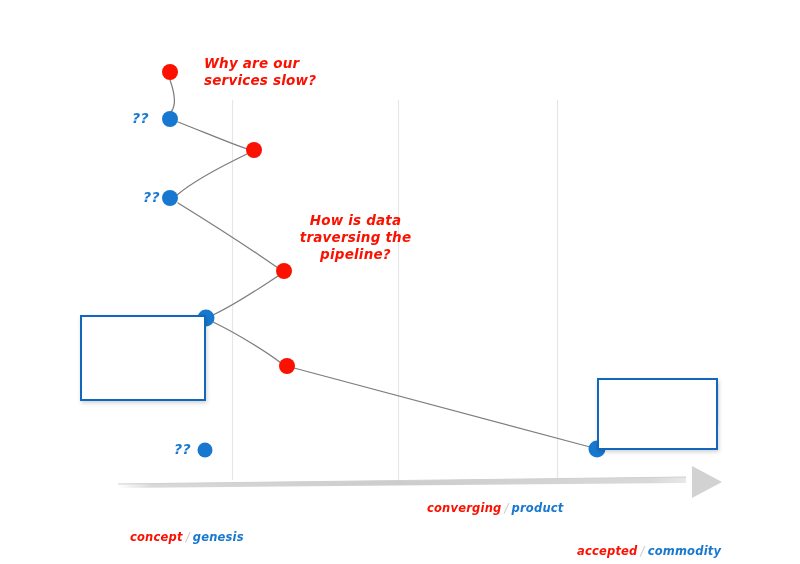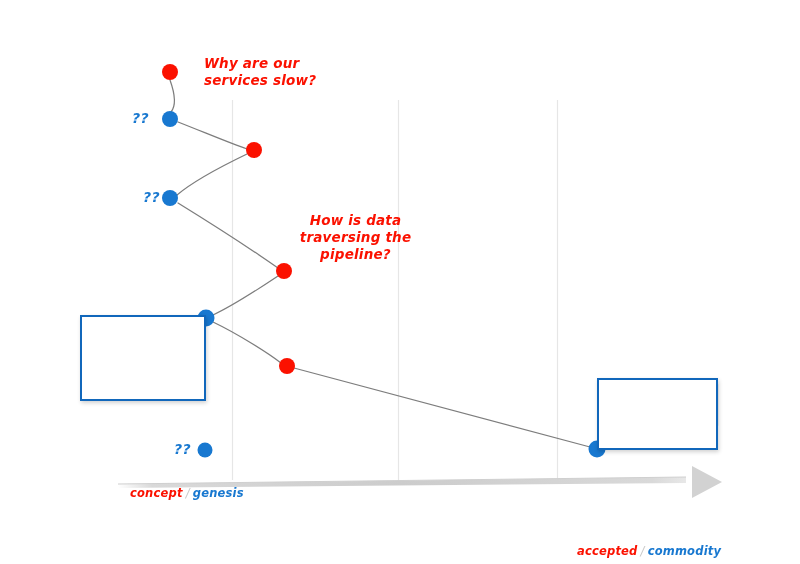--- a/index.html
+++ b/index.html
@@ -249,23 +249,26 @@
 
   <div class="note center" style="left:298px; top:212px; width:115px;">How is data
 traversing the
 pipeline?</div>
 
 
   <div class="qmark" style="left:132px; top:110px;">??</div>
   <div class="qmark" style="left:143px; top:189px;">??</div>
   <div class="qmark" style="left:174px; top:441px;">??</div>
 
-  <div class="axislabel" style="left:130px; top:486px;">
+  <div class="axislabel" style="left:130px; top:530px;">
     <span class="l">concept</span><span class="sep">/</span><span class="r">genesis</span>
   </div>
 
 
+  <div class="axislabel" style="left:427px; top:501px;">
+    <span class="l">converging</span><span class="sep">/</span><span class="r">product</span>
+  </div>
 
   <div class="axislabel" style="left:577px; top:501px;margin-top:43px;">
     <span class="l">accepted</span><span class="sep">/</span><span class="r">commodity</span>
   </div>
 
 </div>
 
 </body></html>

